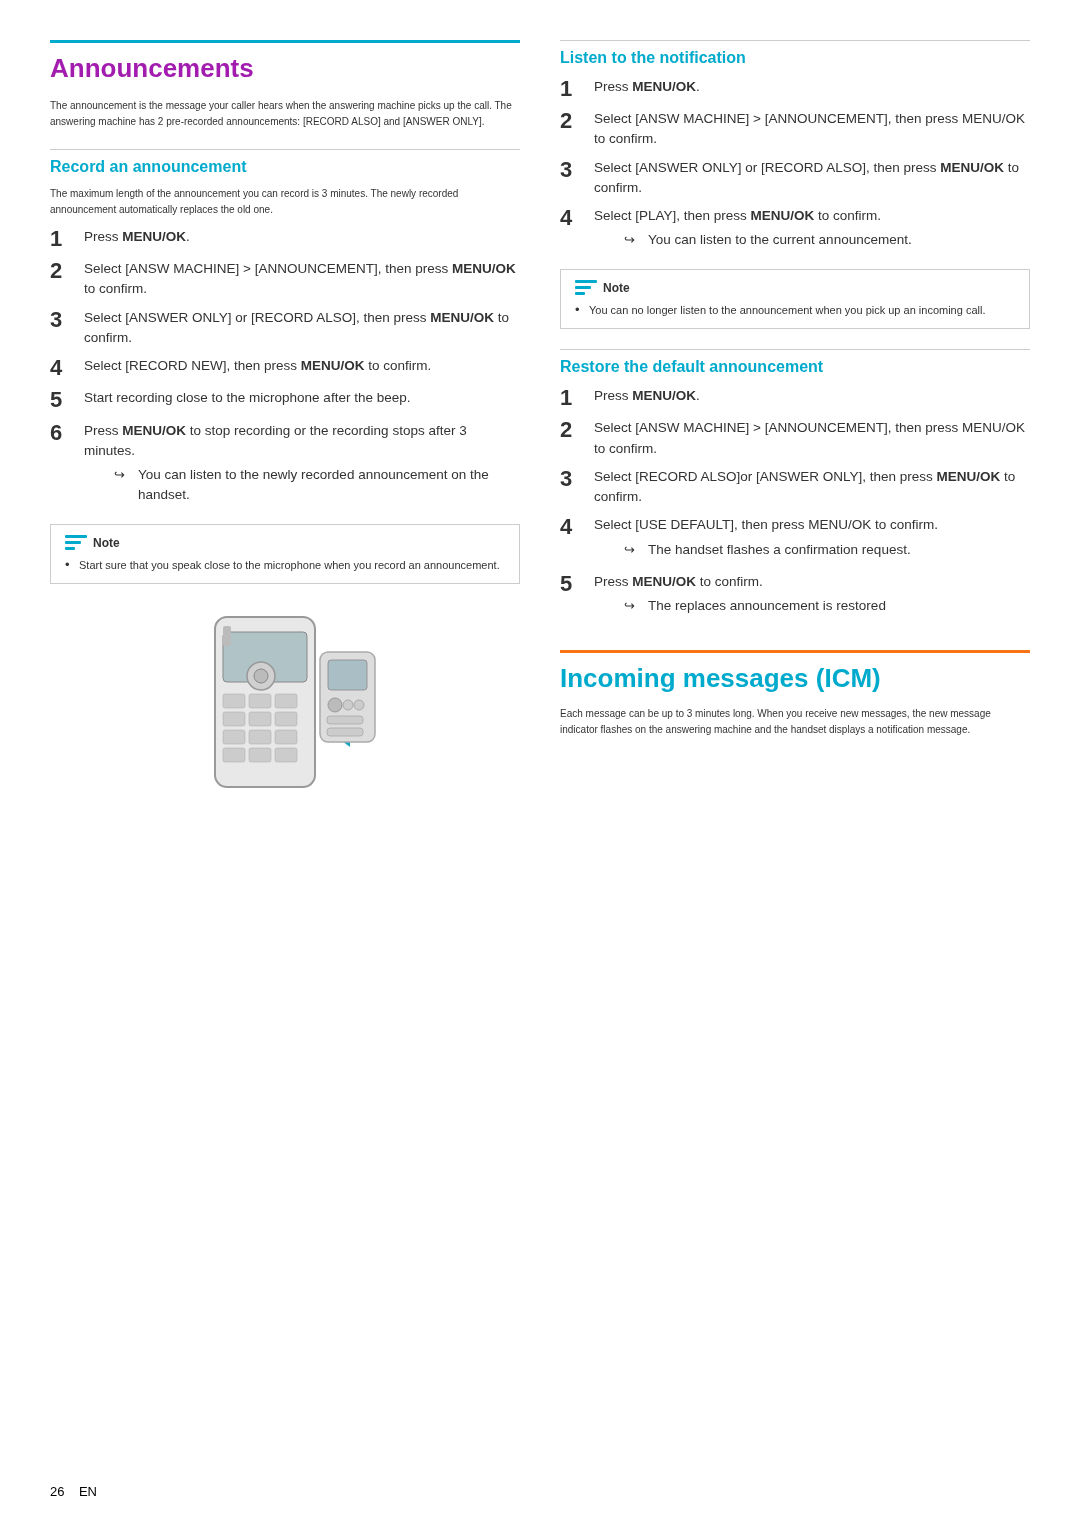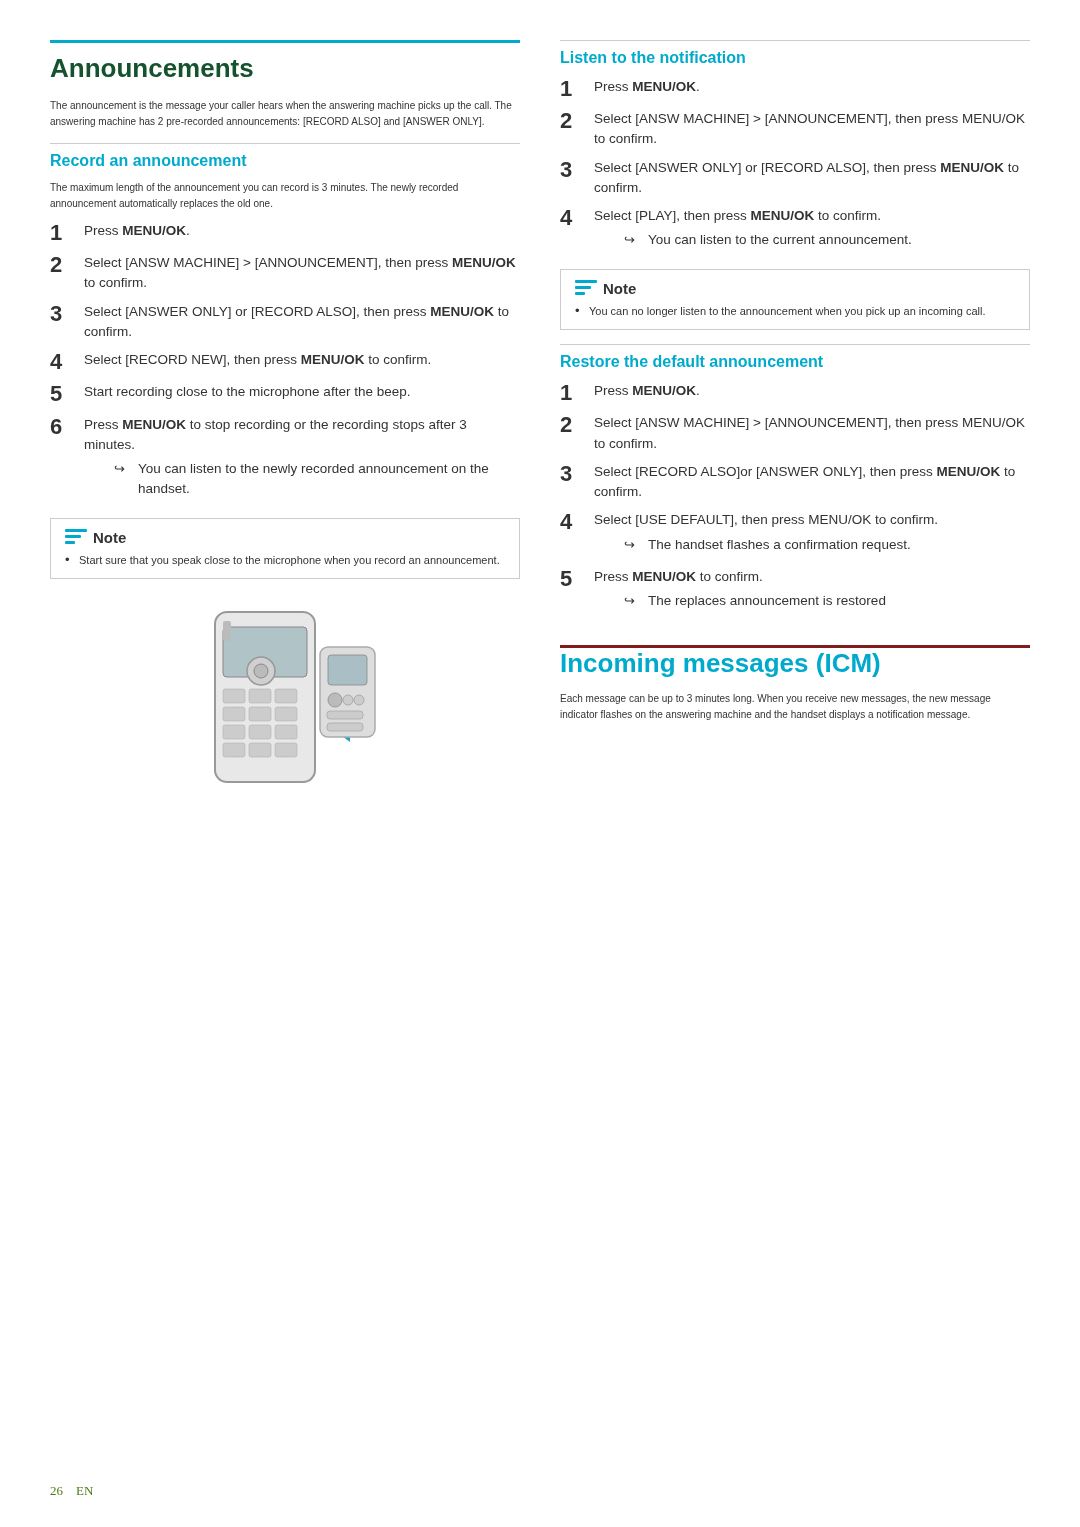--- a/index.html
+++ b/index.html
@@ -23,33 +23,33 @@
     }
     .right-col {
       flex: 1;
       max-width: 480px;
     }
 
     
     .section-main-title {
       font-size: 26px;
       font-weight: bold;
-      color: #14532d;
+      color: #a21caf;
       border-top: 3px solid #00aacc;
       padding-top: 10px;
       margin-bottom: 14px;
     }
     .section-sub-title {
       font-size: 16px;
       font-weight: bold;
       color: #00aacc;
       border-top: 1.5px solid #ccc;
       padding-top: 8px;
       margin-bottom: 10px;
-      margin-top: 14px;
+      margin-top: 20px;
     }
 
     
     .para {
       font-size: 10px;
       line-height: 1.55;
       margin-bottom: 10px;
       color: #333;
     }
 
@@ -102,21 +102,21 @@
     .note-box {
       border: 1px solid #ccc;
       padding: 10px 14px;
       margin-top: 14px;
       margin-bottom: 14px;
     }
     .note-header {
       display: flex;
       align-items: center;
       margin-bottom: 6px;
-      font-size: 15px;
+      font-size: 12px;
       font-weight: bold;
       color: #333;
     }
     .note-icon {
       display: inline-block;
       width: 22px;
       height: 16px;
       margin-right: 6px;
       position: relative;
     }
@@ -156,35 +156,34 @@
       justify-content: center;
       align-items: center;
     }
 
     
     .page-footer {
       position: absolute;
       bottom: 28px;
       left: 50px;
       font-size: 13px;
-      color: #4d7c0f;
-      font-family: Liberation Serif, serif;
+      color: #000000;
     }
 
     
     .phone-svg {
       width: 200px;
       height: 200px;
     }
 
     
     .icm-section {
-      border-top: 3px solid #7f1d1d;
+      border-top: 3px solid #f97316;
       margin-top: 10px;
-      padding-top: 0;
+      padding-top: 10px;
     }
     .icm-title {
       font-size: 26px;
       font-weight: bold;
       color: #00aacc;
       margin-bottom: 12px;
     }
   </style>
 </head>
 <body>

